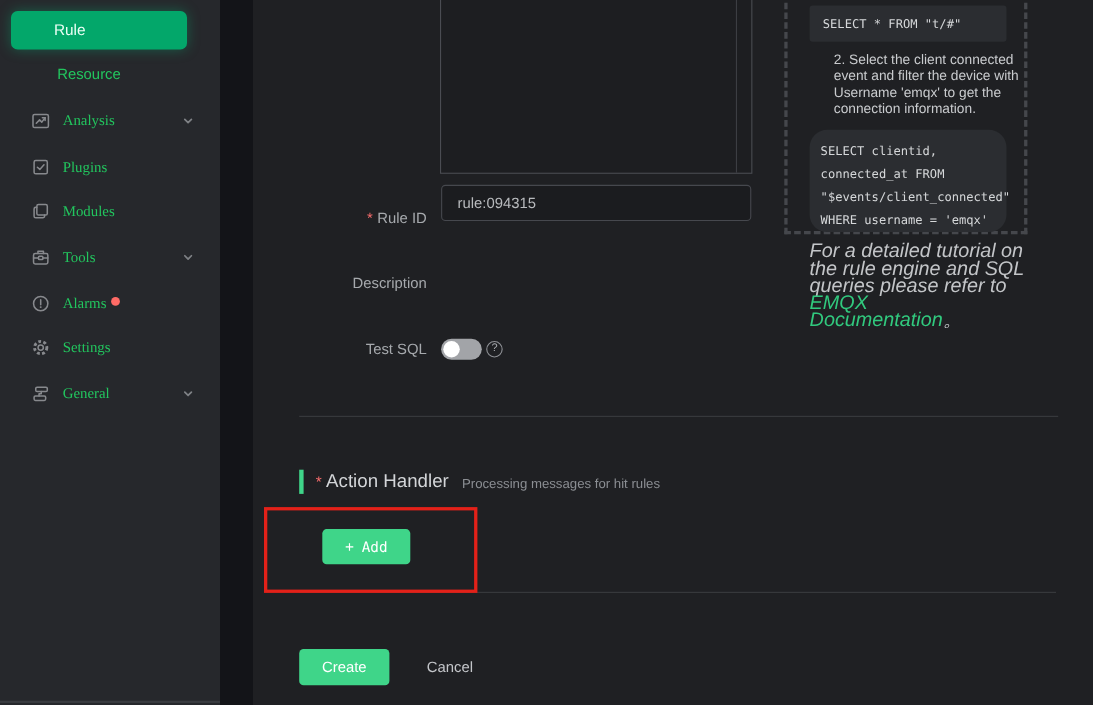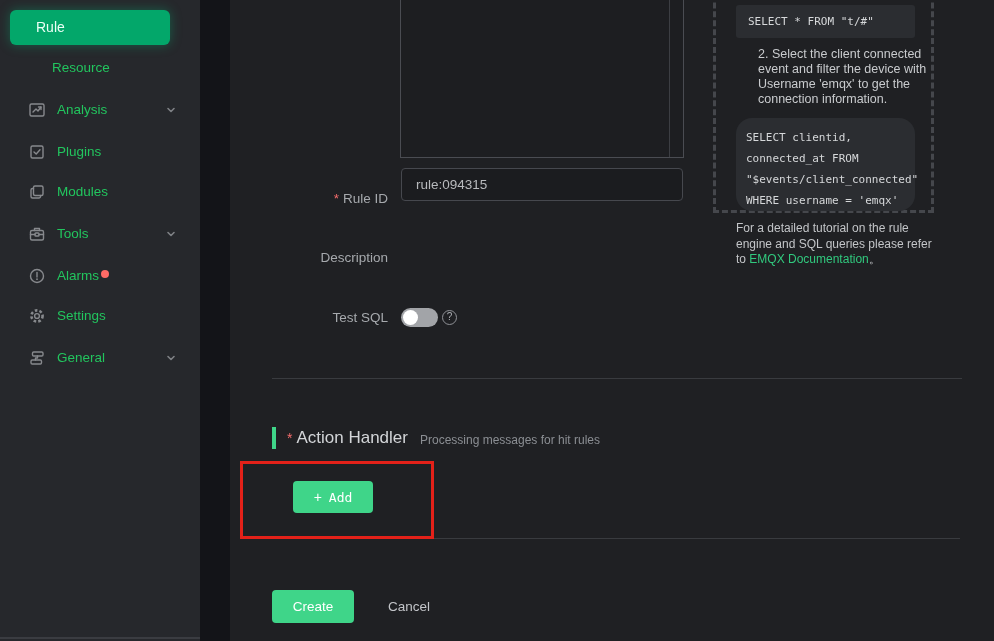--- a/index.html
+++ b/index.html
@@ -7,25 +7,25 @@
   body { font-family:"Liberation Sans", sans-serif; background:#1f2023; }
   #stage { position:relative; width:994px; height:641px; overflow:hidden; background:#1f2023; }
 
   
   .sidebar { position:absolute; left:0; top:0; width:200px; height:641px; background:#26282c; }
   .sidebar-gutter { position:absolute; left:200px; top:0; width:30px; height:641px; background:#131418; }
   .sb-bottom-line { position:absolute; left:0; top:637px; width:200px; height:2px; background:#3a3c41; }
 
   .rule-active-btn { position:absolute; left:10px; top:10px; width:160px; height:35px;
     background:#03a76a; border-radius:6px; color:#eafff5; font-size:14px; line-height:35px;
-    padding-left:26px; box-shadow:0 0 12px rgba(0,200,130,.35); cursor:pointer; }
+    padding-left:39px; box-shadow:0 0 12px rgba(0,200,130,.35); cursor:pointer; }
 
   .sb-item { position:absolute; left:0; width:200px; height:28px; color:#22c55e; font-size:13.5px;
     line-height:28px; cursor:pointer; }
-  .sb-item .lbl { position:absolute; left:57px; }
+  .sb-item .lbl { position:absolute; left:57px;font-family:Liberation Serif, serif; }
   .sb-item .lbl-noicon { position:absolute; left:52px; }
   .sb-item .ic { position:absolute; left:28px; top:5px; width:18px; height:18px; }
   .sb-item .chev { position:absolute; left:166px; top:9px; width:10px; height:10px; }
   .sb-item svg { display:block; }
   .alarm-dot { position:absolute; left:101px; top:8px; width:8px; height:8px; border-radius:50%; background:#ff6b66; }
 
   
   .sql-editor { position:absolute; left:400px; top:-64px; width:284px; height:222px;
     background:#1d1e21; border:1px solid #4a4c52; }
   .sql-editor .gutterline { position:absolute; right:13px; top:0; width:1px; height:100%; background:#3c3e43; }
@@ -72,21 +72,21 @@
   
   .help-panel { position:absolute; left:713px; top:-42px; width:221px; height:255px;
     border:3px dashed #45474c; }
   .code-block { position:absolute; left:20px; width:179px; background:#2b2d31; border-radius:3px;
     color:#d6d8da; font-family:"DejaVu Sans Mono", monospace; font-size:11px; }
   .code-1 { top:44px; height:33px; line-height:33px; padding:0 12px; white-space:nowrap; overflow:hidden; }
   .code-2 { top:157px; height:93px; padding:9px 10px;border-radius:16px; }
   .code-2 .cl { display:block; line-height:21px; white-space:nowrap; }
   .help-tip { position:absolute; left:20px; top:86px; width:184px; color:#c9cbce; font-size:12.5px; line-height:15px;margin-left:22px; }
   .help-footer { position:absolute; left:736px; top:221px; width:196px; color:#c3c5c8;
-    font-size:12px; line-height:15.5px; }
+    font-size:18px; line-height:15.5px;font-style:italic; }
   .doc-link { color:#31c97e; cursor:pointer; }
 
   .icon-stroke { stroke:#87898d; fill:none; stroke-width:1.4; stroke-linecap:round; stroke-linejoin:round; }
   .chev-stroke { stroke:#7e8185; fill:none; stroke-width:1.6; stroke-linecap:round; stroke-linejoin:round; }
 </style>
 </head>
 <body>
 
 <div id="stage">
 

